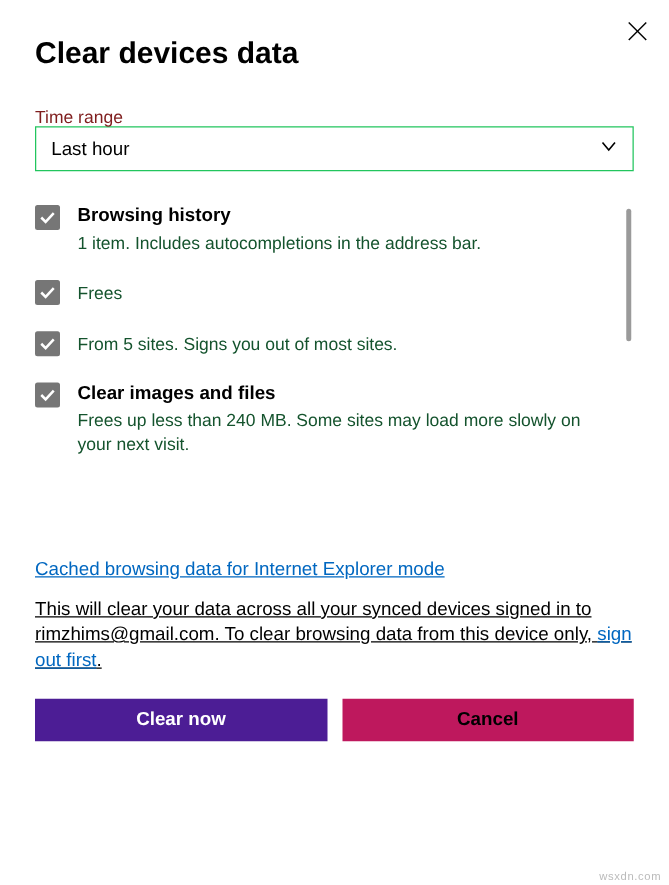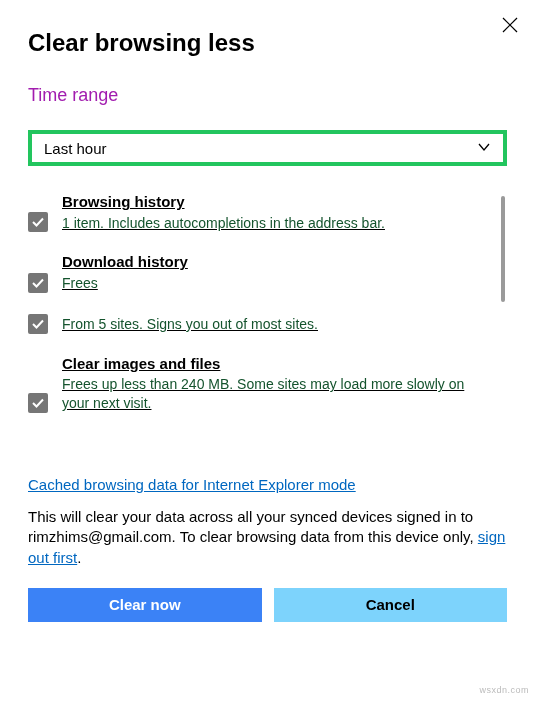--- a/index.html
+++ b/index.html
@@ -24,26 +24,26 @@
   .close svg { width: 20px; height: 20px; }
   .container {
     padding: 24px 28px 18px 28px;
   }
   h1 {
     font-size: 24px;
     font-weight: 600;
     margin: 5px 0 28px 0;
   }
   .label {
-    font-size: 18px;
-    color: #a21caf;
-    margin-bottom: 24px;
+    font-size: 14px;
+    color: #7f1d1d;
+    margin-bottom: 0;
   }
   .select {
-    border: 4px solid #22c55e;
+    border: 1px solid #22c55e;
     height: 36px;
     display: flex;
     align-items: center;
     justify-content: space-between;
     padding: 0 12px;
     font-size: 15px;
     margin-bottom: 26px;
     cursor: pointer;
   }
   .select .chev svg { width: 14px; height: 14px; }
@@ -59,23 +59,22 @@
     position: absolute;
     right: 2px;
     top: 4px;
     width: 4px;
     height: 106px;
     background: #9a9a9a;
     border-radius: 2px;
   }
   .opt {
     display: flex;
-    align-items: flex-end;
+    align-items: flex-start;
     margin-bottom: 20px;
-    text-decoration: underline;
   }
   .checkbox {
     width: 20px;
     height: 20px;
     background: #767676;
     border-radius: 2px;
     flex-shrink: 0;
     margin-right: 14px;
     margin-top: 1px;
     display: flex;
@@ -102,20 +101,21 @@
     font-size: 15px;
     cursor: pointer;
     display: inline-block;
     margin-top: 8px;
     margin-bottom: 14px;
   }
   .disclaimer {
     font-size: 15px;
     line-height: 1.35;
     margin-bottom: 20px;
+    text-decoration: underline;
   }
   .disclaimer .inline-link {
     color: #0067c0;
     text-decoration: underline;
     cursor: pointer;
   }
   .btn-row {
     display: flex;
     gap: 12px;
   }
@@ -124,48 +124,48 @@
     height: 34px;
     display: flex;
     align-items: center;
     justify-content: center;
     font-size: 15px;
     font-weight: 600;
     cursor: pointer;
     border: none;
   }
   .btn-primary {
-    background: #3b82f6;
+    background: #4c1d95;
     color: #fff;
   }
   .btn-secondary {
-    background: #7dd3fc;
+    background: #be185d;
     color: #000;
   }
   .watermark {
     position: absolute;
-    bottom: 13px;
+    bottom: 2px;
     right: 6px;
     font-size: 9px;
     color: #bbb;
     letter-spacing: 0.5px;
   }
 </style>
 </head>
 <body>
 
 <div class="close">
   <svg viewBox="0 0 20 20">
     <line x1="3" y1="3" x2="17" y2="17" stroke="#000" stroke-width="1.2"></line>
     <line x1="17" y1="3" x2="3" y2="17" stroke="#000" stroke-width="1.2"></line>
   </svg>
 </div>
 
 <div class="container">
-  <h1>Clear browsing less</h1>
+  <h1>Clear devices data</h1>
 
   <div class="label">Time range</div>
 
   <div class="select">
     <span>Last hour</span>
     <span class="chev">
       <svg viewBox="0 0 14 14">
           <polyline points="2,4 7,10 12,4" fill="none" stroke="#000" stroke-width="1.3"></polyline>
         </svg>
     </span>
@@ -186,21 +186,20 @@
         </div>
       </div>
 
       <div class="opt">
         <div class="checkbox">
           <svg viewBox="0 0 14 14">
               <polyline points="2,7 5.5,10.5 12,3.5" fill="none" stroke="#fff" stroke-width="2"></polyline>
             </svg>
         </div>
         <div class="opt-text">
-          <div class="opt-title">Download history</div>
           <div class="opt-desc">Frees</div>
         </div>
       </div>
 
       <div class="opt">
         <div class="checkbox">
           <svg viewBox="0 0 14 14">
               <polyline points="2,7 5.5,10.5 12,3.5" fill="none" stroke="#fff" stroke-width="2"></polyline>
             </svg>
         </div>

